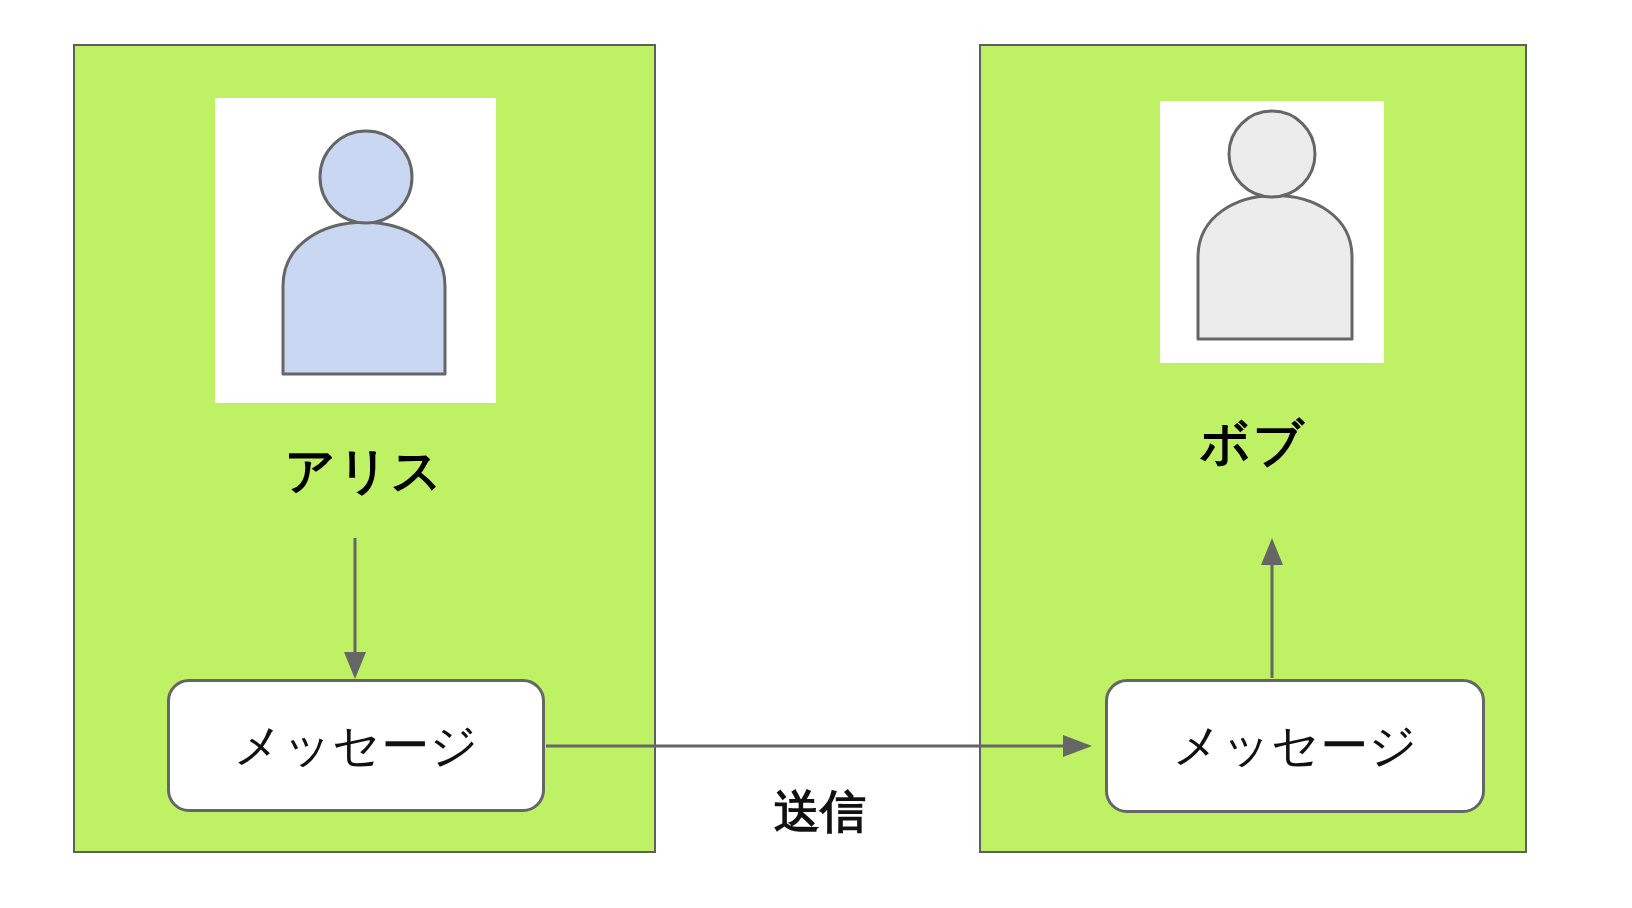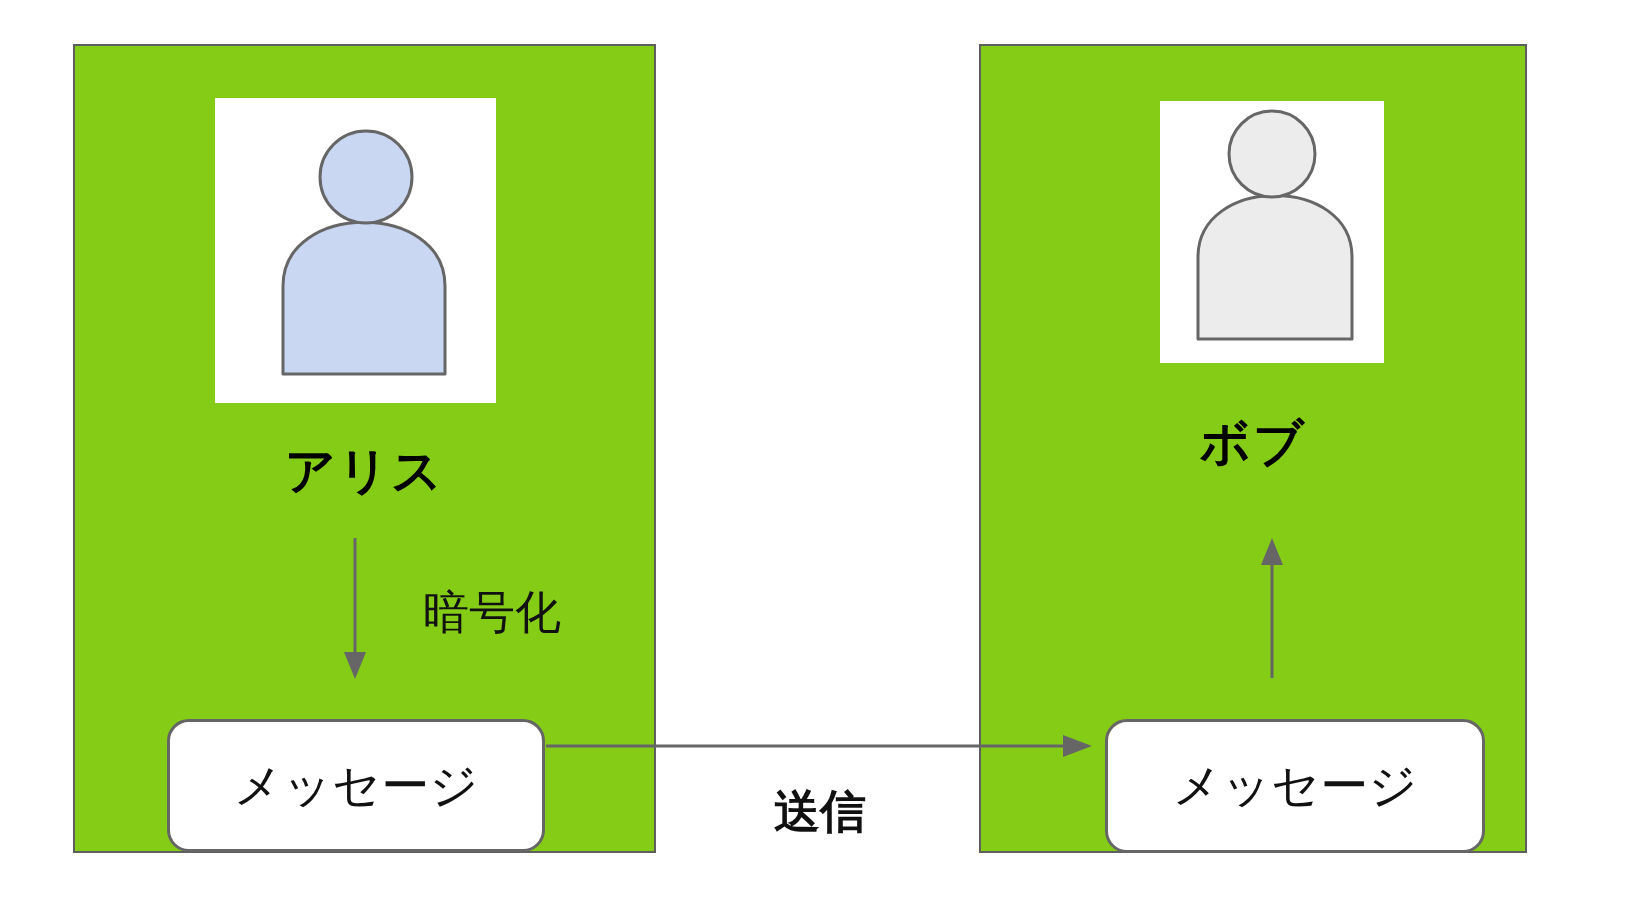--- a/index.html
+++ b/index.html
@@ -2,21 +2,21 @@
 <html><head>
 <meta charset="utf-8">
 <style>
   html,body { margin:0; padding:0; background:#ffffff; }
   .stage {
     position:relative; width:1632px; height:908px; background:#ffffff;
     font-family:"Liberation Sans", sans-serif; overflow:hidden;
   }
   .panel {
     position:absolute; top:44px; height:809px; box-sizing:border-box;
-    background:#84cc16; border:2px solid #5f5f5f;
+    background:#bef264; border:2px solid #5f5f5f;
   }
   .panel-alice { left:73px;  width:583px; }
   .panel-bob   { left:979px; width:548px; }
 
   .avatar-box { position:absolute; background:#ffffff; }
   .avatar-alice { left:140px; top:52px; width:281px; height:305px; }
   .avatar-bob   { left:179px; top:55px; width:224px; height:262px; }
   .avatar-box svg { display:block; width:100%; height:100%; }
   .person-shape { stroke:#666666; stroke-width:3; stroke-linejoin:round; }
 
@@ -32,21 +32,21 @@
     position:absolute; font-size:46px; color:#111111; line-height:1;
     white-space:nowrap;
   }
   .label-encrypt { left:348px; top:543px; }
   .label-decrypt { left:369px; top:549px; }
 
   .message-box {
     position:absolute; box-sizing:border-box;
     background:#ffffff; border:3px solid #666666; border-radius:22px;
     display:flex; align-items:center; justify-content:center;
-    font-size:48px; color:#111111;margin-top:40px;
+    font-size:48px; color:#111111;
   }
   .msg-alice { left:92px;  top:633px; width:378px; height:133px; }
   .msg-bob   { left:124px; top:633px; width:380px; height:134px; }
 
   .send-label {
     position:absolute; left:756px; top:788px; width:128px; text-align:center;
     font-size:46px; color:#111111; line-height:1; white-space:nowrap;font-weight:bold;
   }
 
   .arrows-layer {
@@ -62,21 +62,20 @@
 <div class="stage">
 
   <div class="panel panel-alice">
     <div class="avatar-box avatar-alice">
       <svg viewBox="0 0 281 305">
         <path class="person-shape" d="M 68 276 L 68 188 C 68 103 230 103 230 188 L 230 276 Z" fill="#c9d7f2"></path>
         <circle class="person-shape" cx="151" cy="79" r="46" fill="#c9d7f2"></circle>
       </svg>
     </div>
     <div class="name-label name-alice">アリス</div>
-    <div class="process-label label-encrypt">暗号化</div>
     <div class="message-box msg-alice">
       <span>メッセージ</span>
     </div>
   </div>
 
   <div class="panel panel-bob">
     <div class="avatar-box avatar-bob">
       <svg viewBox="0 0 224 262">
         <path class="person-shape" d="M 38 238 L 38 156 C 38 74 192 74 192 156 L 192 238 Z" fill="#ececec"></path>
         <circle class="person-shape" cx="112" cy="53" r="43" fill="#ececec"></circle>

